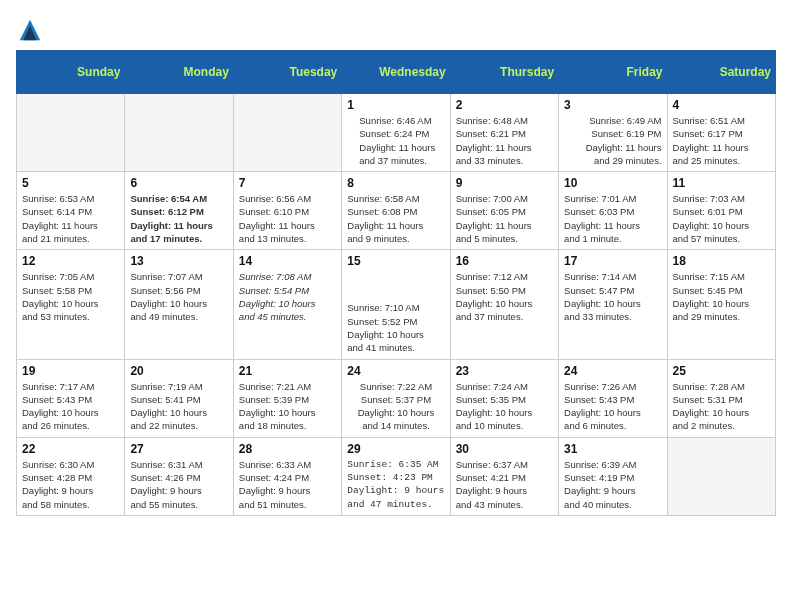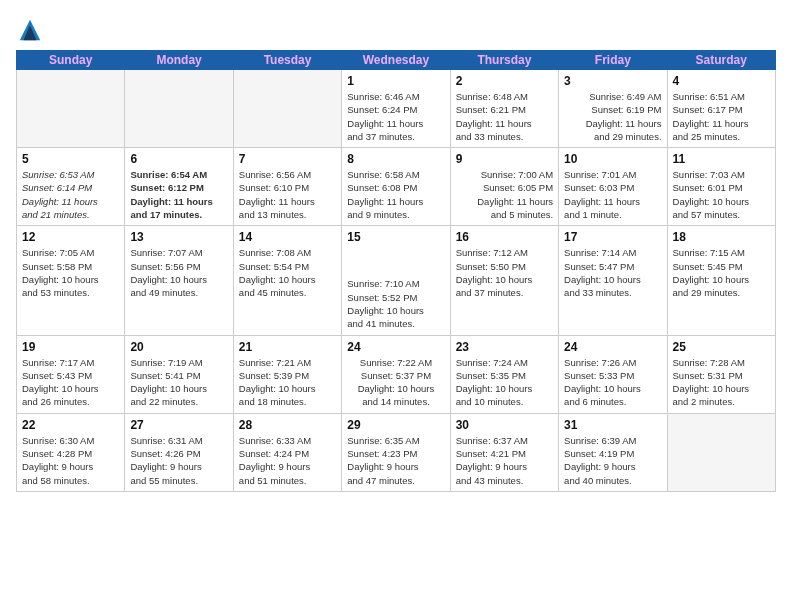--- a/index.html
+++ b/index.html
@@ -49,25 +49,25 @@
       font-size: 13px;
       color: #333;
     }
     .calendar {
       width: 100%;
       border-collapse: collapse;
       border: 1px solid #ccc;
     }
     .calendar th {
       background: #1a5fa8;
-      color: #f0abfc;
+      color: #bef264;
       font-size: 12px;
       font-weight: bold;
-      padding: 2px 4px;
-      text-align: center;
+      padding: 14px 4px;
+      text-align: right;
       border: 1px solid #1a5fa8;
     }
     .calendar td {
       vertical-align: top;
       border: 1px solid #ccc;
       padding: 4px 5px;
       width: 108px;
       min-height: 80px;
       font-size: 10px;
       color: #333;
@@ -121,21 +121,21 @@
           <th>Saturday</th>
         </tr>
     </thead>
     <tbody id="calendar-body">
     <tr>
           <td class="empty"></td>
           <td class="empty"></td>
           <td class="empty"></td>
           <td>
             <div class="day-number">1</div>
-            <div class="day-info" style="white-space: pre-line;">Sunrise: 6:46 AM
+            <div class="day-info" style="white-space: pre-line; margin-left: 12px;">Sunrise: 6:46 AM
 Sunset: 6:24 PM
 Daylight: 11 hours
 and 37 minutes.</div>
           </td>
           <td>
             <div class="day-number">2</div>
             <div class="day-info" style="white-space: pre-line;">Sunrise: 6:48 AM
 Sunset: 6:21 PM
 Daylight: 11 hours
 and 33 minutes.</div>
@@ -151,21 +151,21 @@
             <div class="day-number">4</div>
             <div class="day-info" style="white-space: pre-line;">Sunrise: 6:51 AM
 Sunset: 6:17 PM
 Daylight: 11 hours
 and 25 minutes.</div>
           </td>
         </tr>
         <tr>
           <td>
             <div class="day-number">5</div>
-            <div class="day-info" style="white-space: pre-line; font-style: italic;">Sunrise: 6:53 AM
+            <div class="day-info" style="white-space: pre-line;">Sunrise: 6:53 AM
 Sunset: 6:14 PM
 Daylight: 11 hours
 and 21 minutes.</div>
           </td>
           <td>
             <div class="day-number">6</div>
             <div class="day-info" style="white-space: pre-line; font-weight: bold;">Sunrise: 6:54 AM
 Sunset: 6:12 PM
 Daylight: 11 hours
 and 17 minutes.</div>
@@ -179,21 +179,21 @@
           </td>
           <td>
             <div class="day-number">8</div>
             <div class="day-info" style="white-space: pre-line;">Sunrise: 6:58 AM
 Sunset: 6:08 PM
 Daylight: 11 hours
 and 9 minutes.</div>
           </td>
           <td>
             <div class="day-number">9</div>
-            <div class="day-info" style="white-space: pre-line; text-align: right;">Sunrise: 7:00 AM
+            <div class="day-info" style="white-space: pre-line;">Sunrise: 7:00 AM
 Sunset: 6:05 PM
 Daylight: 11 hours
 and 5 minutes.</div>
           </td>
           <td>
             <div class="day-number">10</div>
             <div class="day-info" style="white-space: pre-line;">Sunrise: 7:01 AM
 Sunset: 6:03 PM
 Daylight: 11 hours
 and 1 minute.</div>
@@ -216,21 +216,21 @@
           </td>
           <td>
             <div class="day-number">13</div>
             <div class="day-info" style="white-space: pre-line;">Sunrise: 7:07 AM
 Sunset: 5:56 PM
 Daylight: 10 hours
 and 49 minutes.</div>
           </td>
           <td>
             <div class="day-number">14</div>
-            <div class="day-info" style="white-space: pre-line;">Sunrise: 7:08 AM
+            <div class="day-info" style="white-space: pre-line; font-style: italic;">Sunrise: 7:08 AM
 Sunset: 5:54 PM
 Daylight: 10 hours
 and 45 minutes.</div>
           </td>
           <td>
             <div class="day-number">15</div>
             <div class="day-info" style="white-space: pre-line; margin-top: 33px;">Sunrise: 7:10 AM
 Sunset: 5:52 PM
 Daylight: 10 hours
 and 41 minutes.</div>
@@ -289,21 +289,21 @@
           <td>
             <div class="day-number">23</div>
             <div class="day-info" style="white-space: pre-line;">Sunrise: 7:24 AM
 Sunset: 5:35 PM
 Daylight: 10 hours
 and 10 minutes.</div>
           </td>
           <td>
             <div class="day-number">24</div>
             <div class="day-info" style="white-space: pre-line;">Sunrise: 7:26 AM
-Sunset: 5:33 PM
+Sunset: 5:43 PM
 Daylight: 10 hours
 and 6 minutes.</div>
           </td>
           <td>
             <div class="day-number">25</div>
             <div class="day-info" style="white-space: pre-line;">Sunrise: 7:28 AM
 Sunset: 5:31 PM
 Daylight: 10 hours
 and 2 minutes.</div>
           </td>
@@ -325,21 +325,21 @@
           </td>
           <td>
             <div class="day-number">28</div>
             <div class="day-info" style="white-space: pre-line;">Sunrise: 6:33 AM
 Sunset: 4:24 PM
 Daylight: 9 hours
 and 51 minutes.</div>
           </td>
           <td>
             <div class="day-number">29</div>
-            <div class="day-info" style="white-space: pre-line;">Sunrise: 6:35 AM
+            <div class="day-info" style="white-space: pre-line; font-family: Liberation Mono, monospace;">Sunrise: 6:35 AM
 Sunset: 4:23 PM
 Daylight: 9 hours
 and 47 minutes.</div>
           </td>
           <td>
             <div class="day-number">30</div>
             <div class="day-info" style="white-space: pre-line;">Sunrise: 6:37 AM
 Sunset: 4:21 PM
 Daylight: 9 hours
 and 43 minutes.</div>

